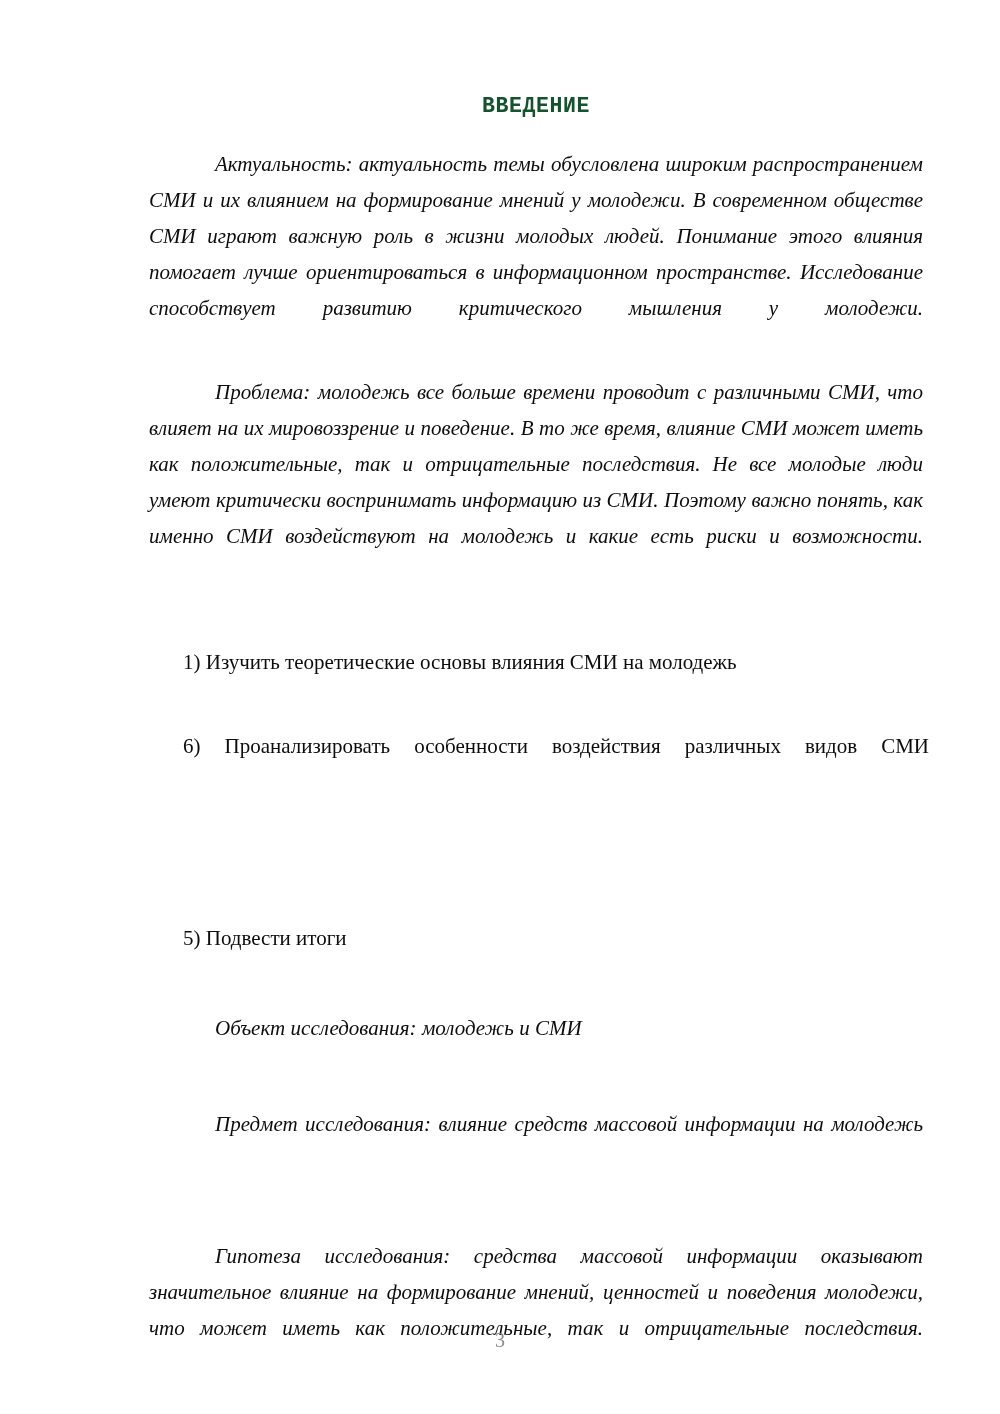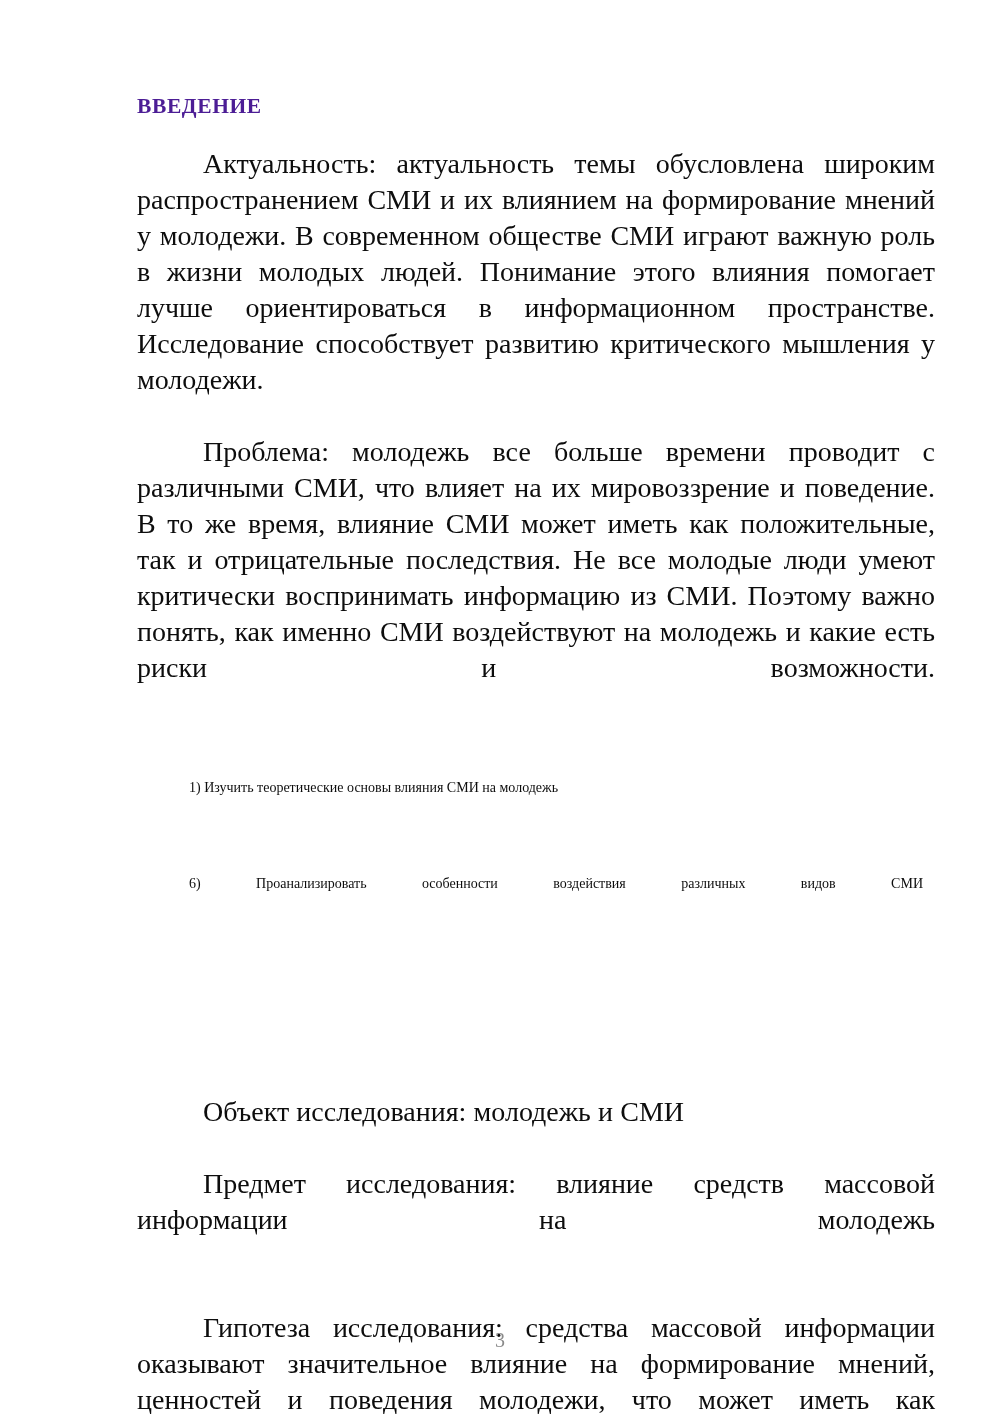--- a/index.html
+++ b/index.html
@@ -29,52 +29,55 @@
   .text-column {
     position: absolute;
     left: 137px;
     top: 88px;
     width: 798px;
   }
 
   .doc-title {
     font-size: 21.5px;
     font-weight: bold;
+    text-align: center;
     letter-spacing: 0.6px;
     line-height: 36px;
     margin: 0 0 22px 0;
-    color: #4c1d95;
+    color: #14532d;
+    font-family: Liberation Mono, monospace;
   }
 
   .para {
-    font-size: 28px;
+    font-size: 21px;
     line-height: 36px;
     text-align: justify;
     text-justify: inter-word;
-    margin: 0;
+    margin: 12px;
     text-indent: 66px;
     hyphens: none;
     word-spacing: 0.2px;
+    font-style: italic;
   }
 
   
   .para::after {
     content: "";
     display: inline-block;
     width: 100%;
   }
 
   .para.no-stretch::after { content: none; }
 
   .list-item {
-    font-size: 14px;
+    font-size: 21px;
     line-height: 36px;
     text-align: justify;
     text-justify: inter-word;
-    margin: 12px;
+    margin: 6px;
     text-indent: 40px;
     hyphens: none;
   }
   .list-item::after {
     content: "";
     display: inline-block;
     width: 100%;
   }
   .list-item.short::after { content: none; }
 
@@ -118,20 +121,21 @@
     <p class="list-item">6) Проанализировать особенности воздействия различных видов СМИ</p>
 
     <div class="spacer-line"></div>
 
 
     <div class="spacer-line"></div>
 
 
     <div class="spacer-line"></div>
 
+    <p class="list-item short">5) Подвести итоги</p>
 
     <div class="spacer-line"></div>
 
     <p class="para no-stretch">Объект исследования: молодежь и СМИ</p>
 
     <div class="spacer-line"></div>
 
     <p class="para">Предмет исследования: влияние средств массовой информации на молодежь</p>
 
     <div class="spacer-line"></div>

